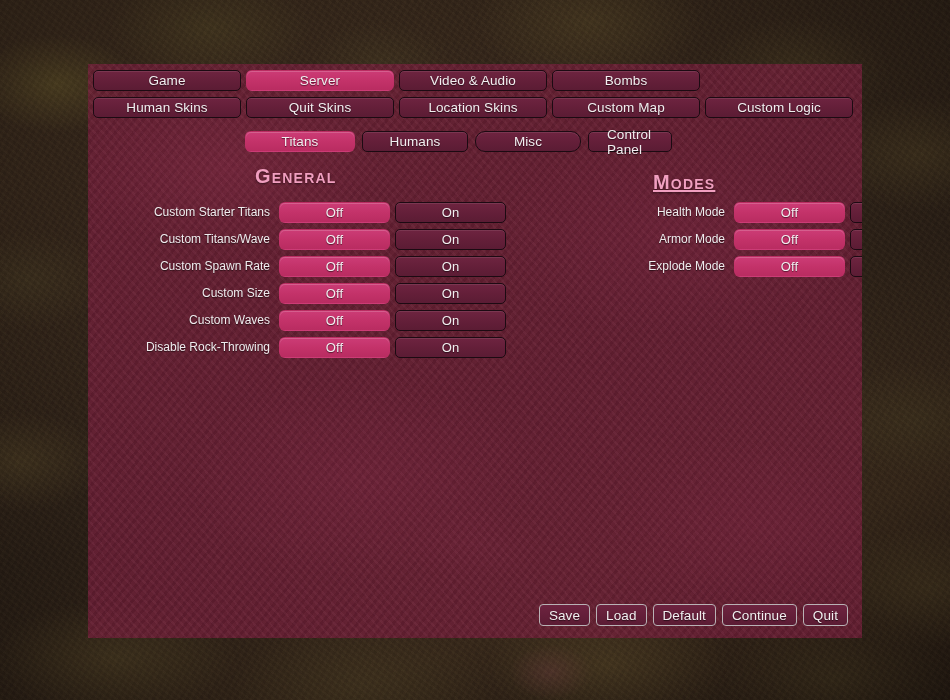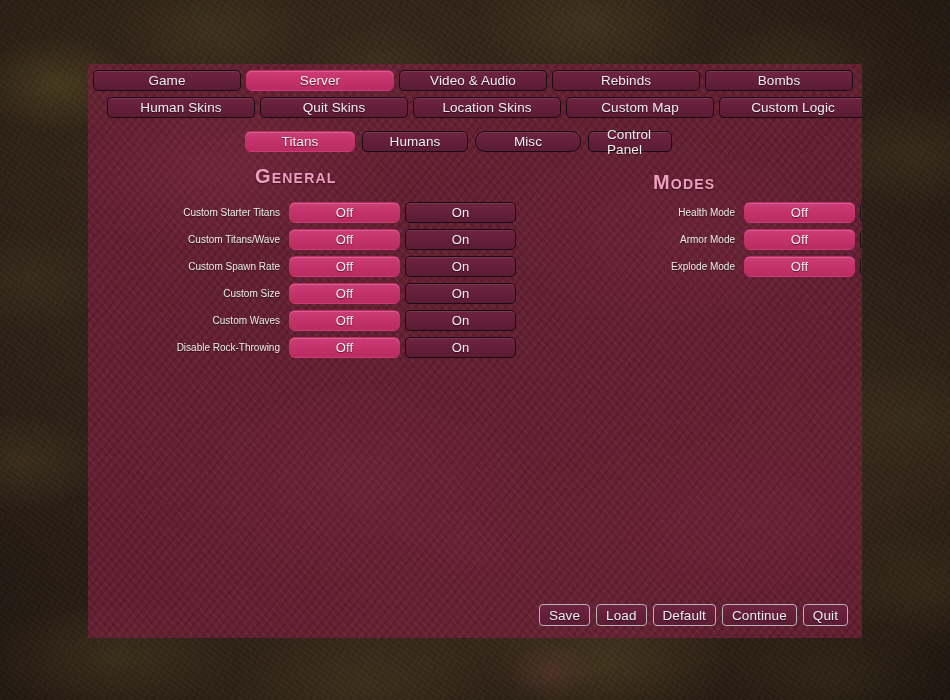--- a/index.html
+++ b/index.html
@@ -102,21 +102,21 @@
     box-shadow: inset 0 1px 0 rgba(255,255,255,0.18);
   }
 
   
   .tabrow {
     position: absolute;
     display: flex;
     gap: 5px;
   }
   .tabrow.row1 { left: 5px; top: 6px;  }
-  .tabrow.row2 { left: 19px; top: 33px; }
+  .tabrow.row2 { left: 5px; top: 33px; }
   .tabrow .btn {
     width: 148px;
     height: 21px;
     font-size: 13.5px;
   }
 
   .subrow {
     position: absolute;
     left: 157px;
     top: 67px;
@@ -140,41 +140,40 @@
     color: #f19fc0;
     font-family: "Liberation Sans", sans-serif;
     font-weight: bold;
     font-variant: small-caps;
     font-size: 20px;
     letter-spacing: 1.2px;
     text-shadow: 0 1px 2px rgba(0,0,0,0.5);
     white-space: nowrap;
   }
   .section-title.general { left: 167px; top: 101px; }
-  .section-title.modes   { left: 565px; top: 107px; }
+  .section-title.modes   { left: 565px; top: 107px; text-decoration: underline; }
 
   
   .opt-col { position: absolute; }
   .opt-col.left  { left: 0px;   top: 137px; }
   .opt-col.right { left: 390px; top: 137px; }
 
   .opt-row {
     display: flex;
     align-items: center;
     height: 22px;
     margin-bottom: 5px;
   }
   .opt-label {
     color: #f0ecee;
-    font-size: 10px;
+    font-size: 12px;
     text-align: right;
     text-shadow: 0 1px 1px rgba(0,0,0,0.55);
     white-space: nowrap;
     padding-right: 9px;
-    padding-left: 10px;
   }
   .opt-col.left  .opt-label { width: 182px; }
   .opt-col.right .opt-label { width: 247px; }
 
   .toggle-wrap { display: flex; gap: 5px; }
   .toggle-wrap .btn {
     width: 111px;
     height: 21px;
     font-size: 13px;
   }
@@ -206,21 +205,20 @@
   <div class="bg"></div>
   <div class="bg-noise"></div>
   <div class="bg-vign"></div>
 
   <div class="panel">
 
     <div class="tabrow row1" id="primary-tabs">
         <div class="btn inactive">Game</div>
         <div class="btn active">Server</div>
         <div class="btn inactive">Video &amp; Audio</div>
-        <div class="btn inactive">Rebinds</div>
         <div class="btn inactive">Bombs</div>
       </div>
     <div class="tabrow row2" id="secondary-tabs">
         <div class="btn inactive">Human Skins</div>
         <div class="btn inactive">Quit Skins</div>
         <div class="btn inactive">Location Skins</div>
         <div class="btn inactive">Custom Map</div>
         <div class="btn inactive">Custom Logic</div>
       </div>
     <div class="subrow" id="sub-tabs">

